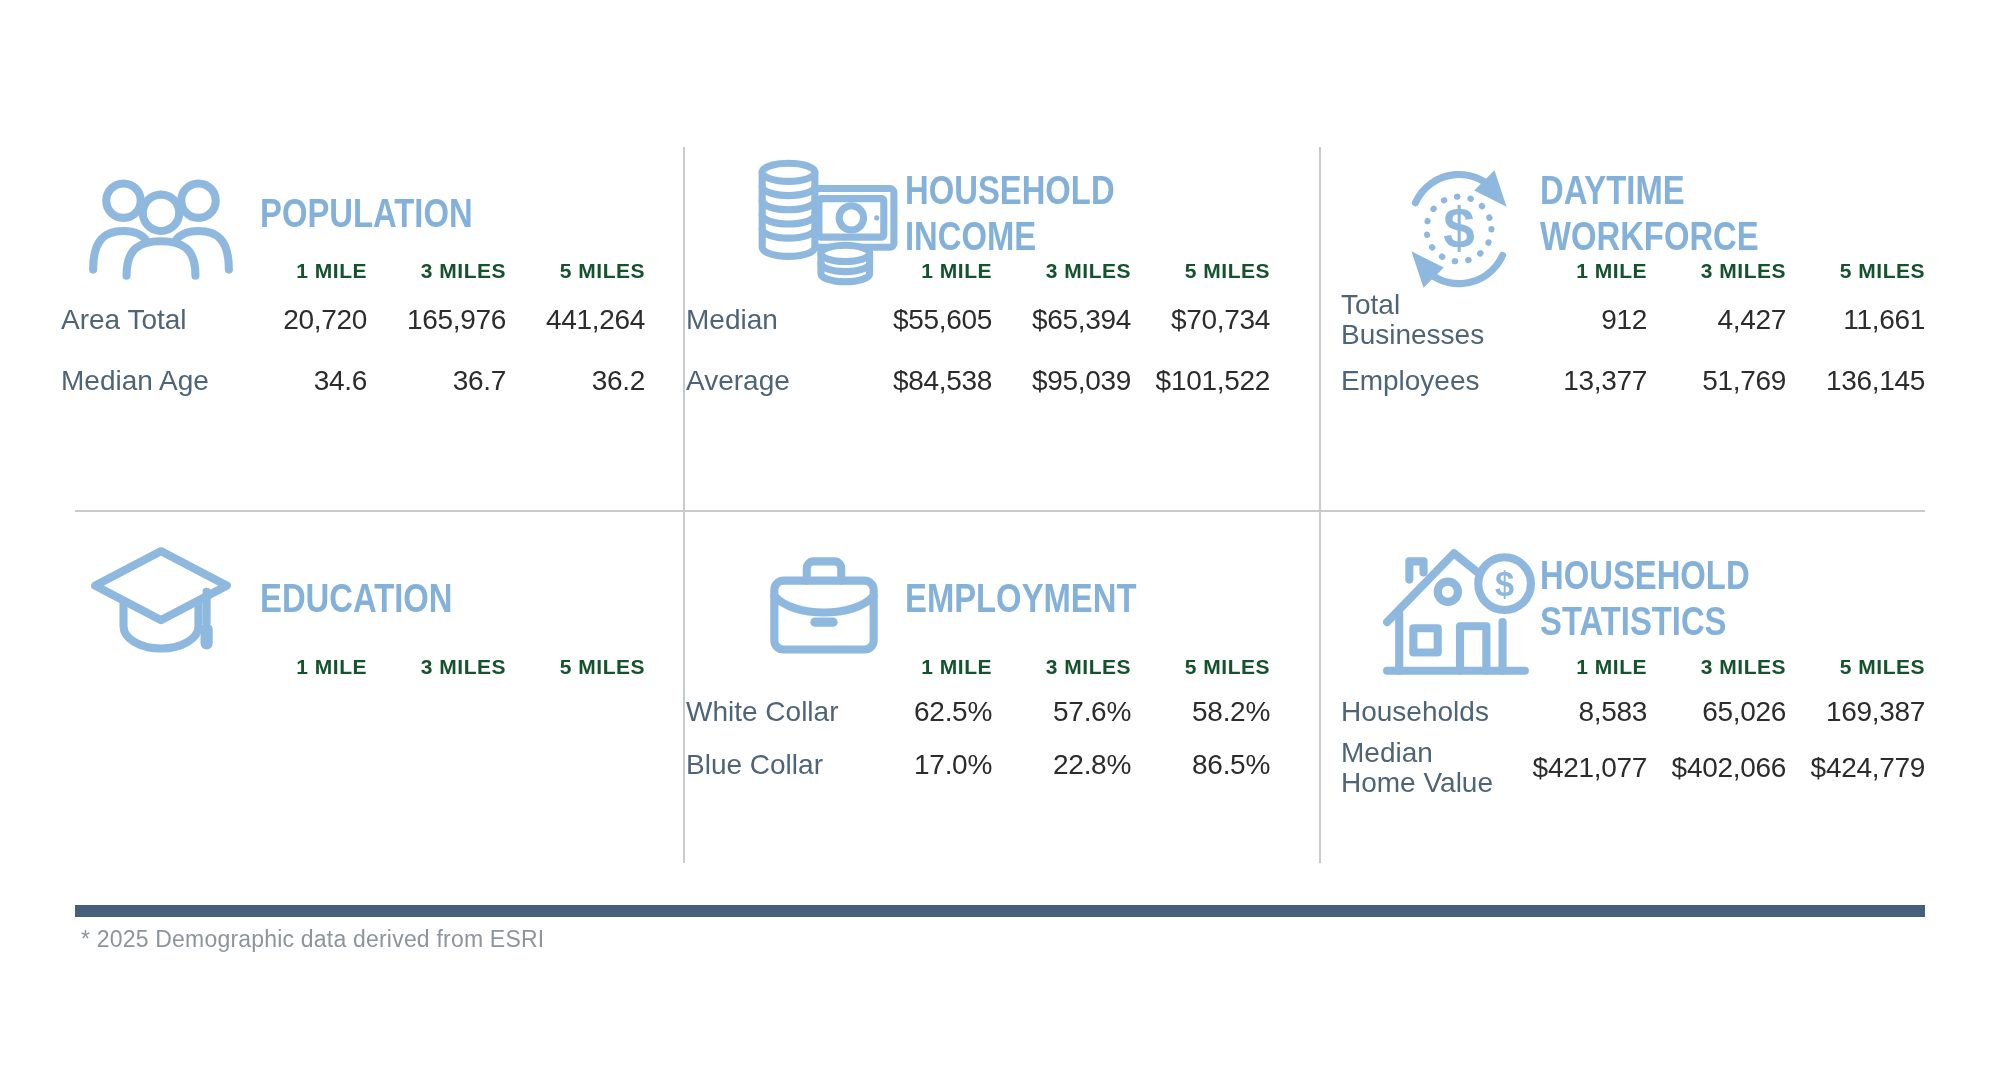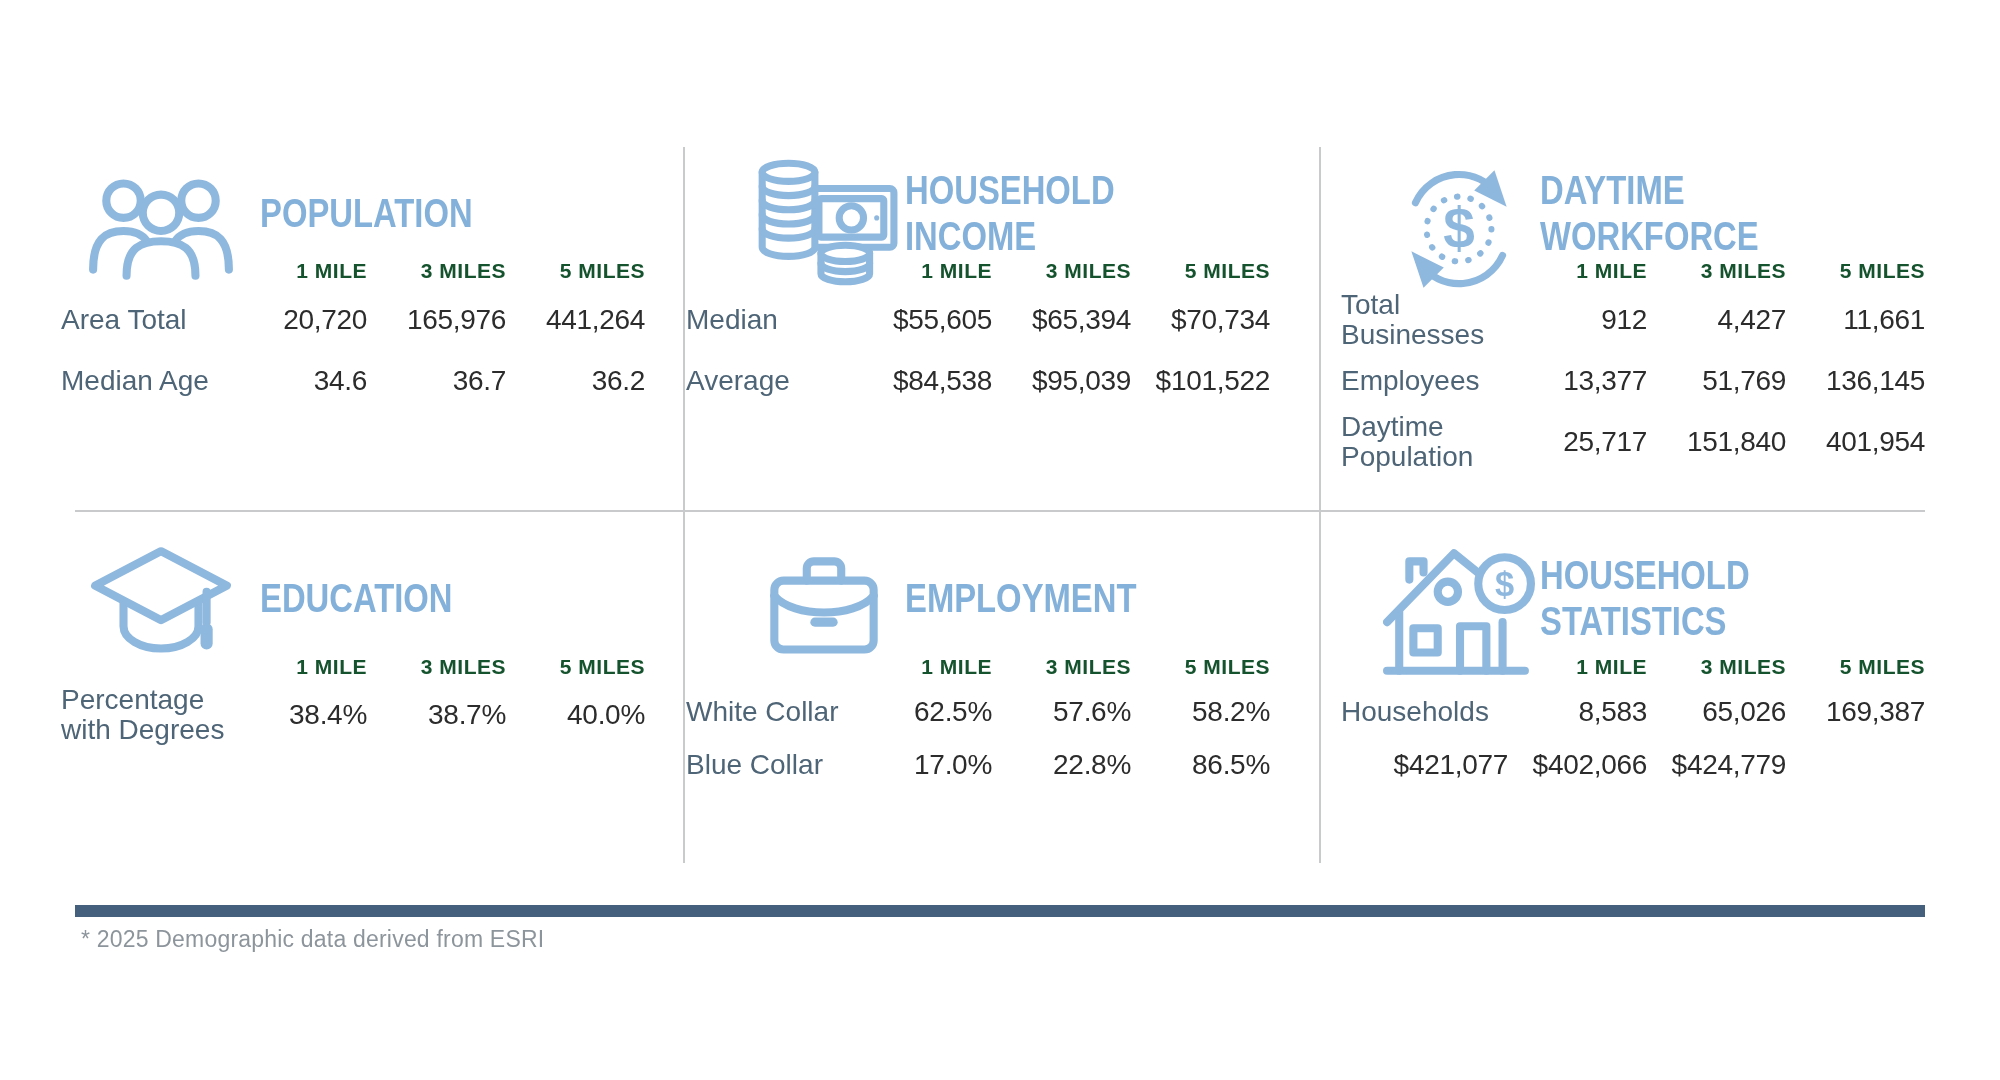--- a/index.html
+++ b/index.html
@@ -147,26 +147,20 @@
         <span class="val">912</span>
         <span class="val">4,427</span>
         <span class="val">11,661</span>
       </div>
       <div class="trow">
         <span class="lbl">Employees</span>
         <span class="val">13,377</span>
         <span class="val">51,769</span>
         <span class="val">136,145</span>
       </div>
-      <div class="trow">
-        <span class="lbl">Daytime Population</span>
-        <span class="val">25,717</span>
-        <span class="val">151,840</span>
-        <span class="val">401,954</span>
-      </div>
     </div>
   </section>
 
   <section class="panel c1 row2">
     <span class="icon">
       <svg viewBox="0 0 150 150">
           <g stroke="currentColor" fill="none" stroke-width="8" stroke-linecap="round" stroke-linejoin="round">
         <path d="M38 64 V90 a37 22 0 0 0 74 0 V64"></path>
         <path d="M75 16 L140 50 L75 84 L10 50 Z" fill="#fff"></path>
         <path d="M120 56 V86"></path>
@@ -174,26 +168,20 @@
       </g>
         </svg>
     </span>
     <h2 class="title">EDUCATION</h2>
     <div class="tbl">
       <div class="thead">
         <span class="lbl"></span>
         <span class="colh">1 MILE</span>
         <span class="colh">3 MILES</span>
         <span class="colh">5 MILES</span>
-      </div>
-      <div class="trow">
-        <span class="lbl">Percentage with Degrees</span>
-        <span class="val">38.4%</span>
-        <span class="val">38.7%</span>
-        <span class="val">40.0%</span>
       </div>
     </div>
   </section>
 
   <section class="panel c2 row2">
     <span class="icon">
       <svg viewBox="0 0 150 150">
           <g stroke="currentColor" fill="none" stroke-width="8" stroke-linecap="round" stroke-linejoin="round">
         <path d="M58 45 V33 a7 7 0 0 1 7 -7 h20 a7 7 0 0 1 7 7 V45"></path>
         <rect x="26" y="45" width="98" height="68" rx="9"></rect>
@@ -250,20 +238,21 @@
         <span class="colh">3 MILES</span>
         <span class="colh">5 MILES</span>
       </div>
       <div class="trow">
         <span class="lbl">Households</span>
         <span class="val">8,583</span>
         <span class="val">65,026</span>
         <span class="val">169,387</span>
       </div>
       <div class="trow">
+        <span class="lbl">Median Home Value</span>
         <span class="val">$421,077</span>
         <span class="val">$402,066</span>
         <span class="val">$424,779</span>
       </div>
     </div>
   </section>
 
   <div class="vline vl1"></div>
   <div class="vline vl2"></div>
   <div class="hline"></div>

